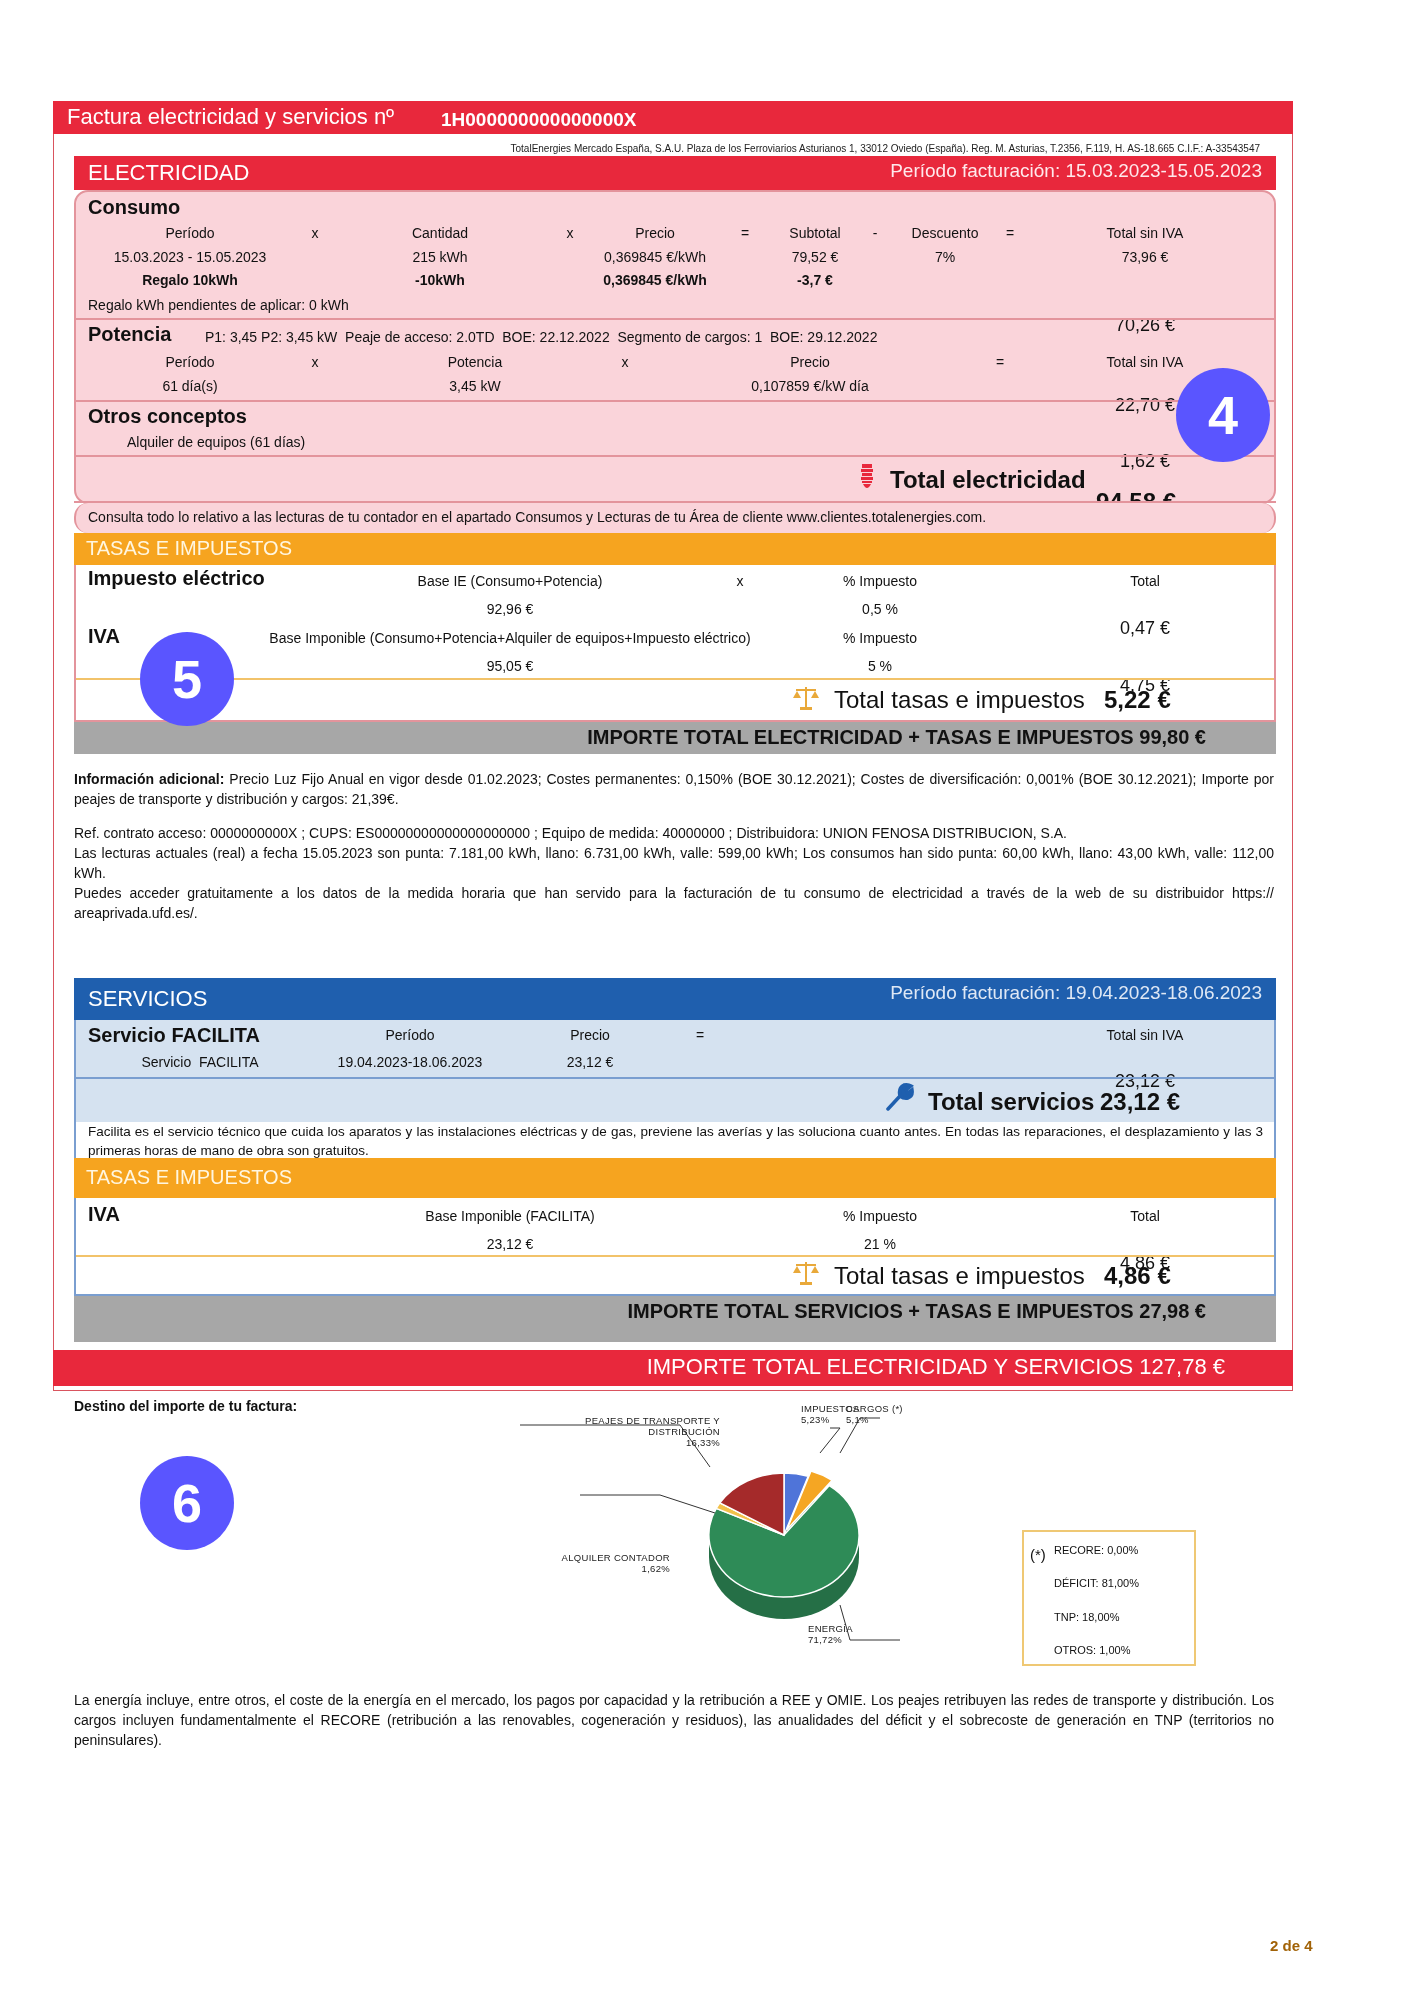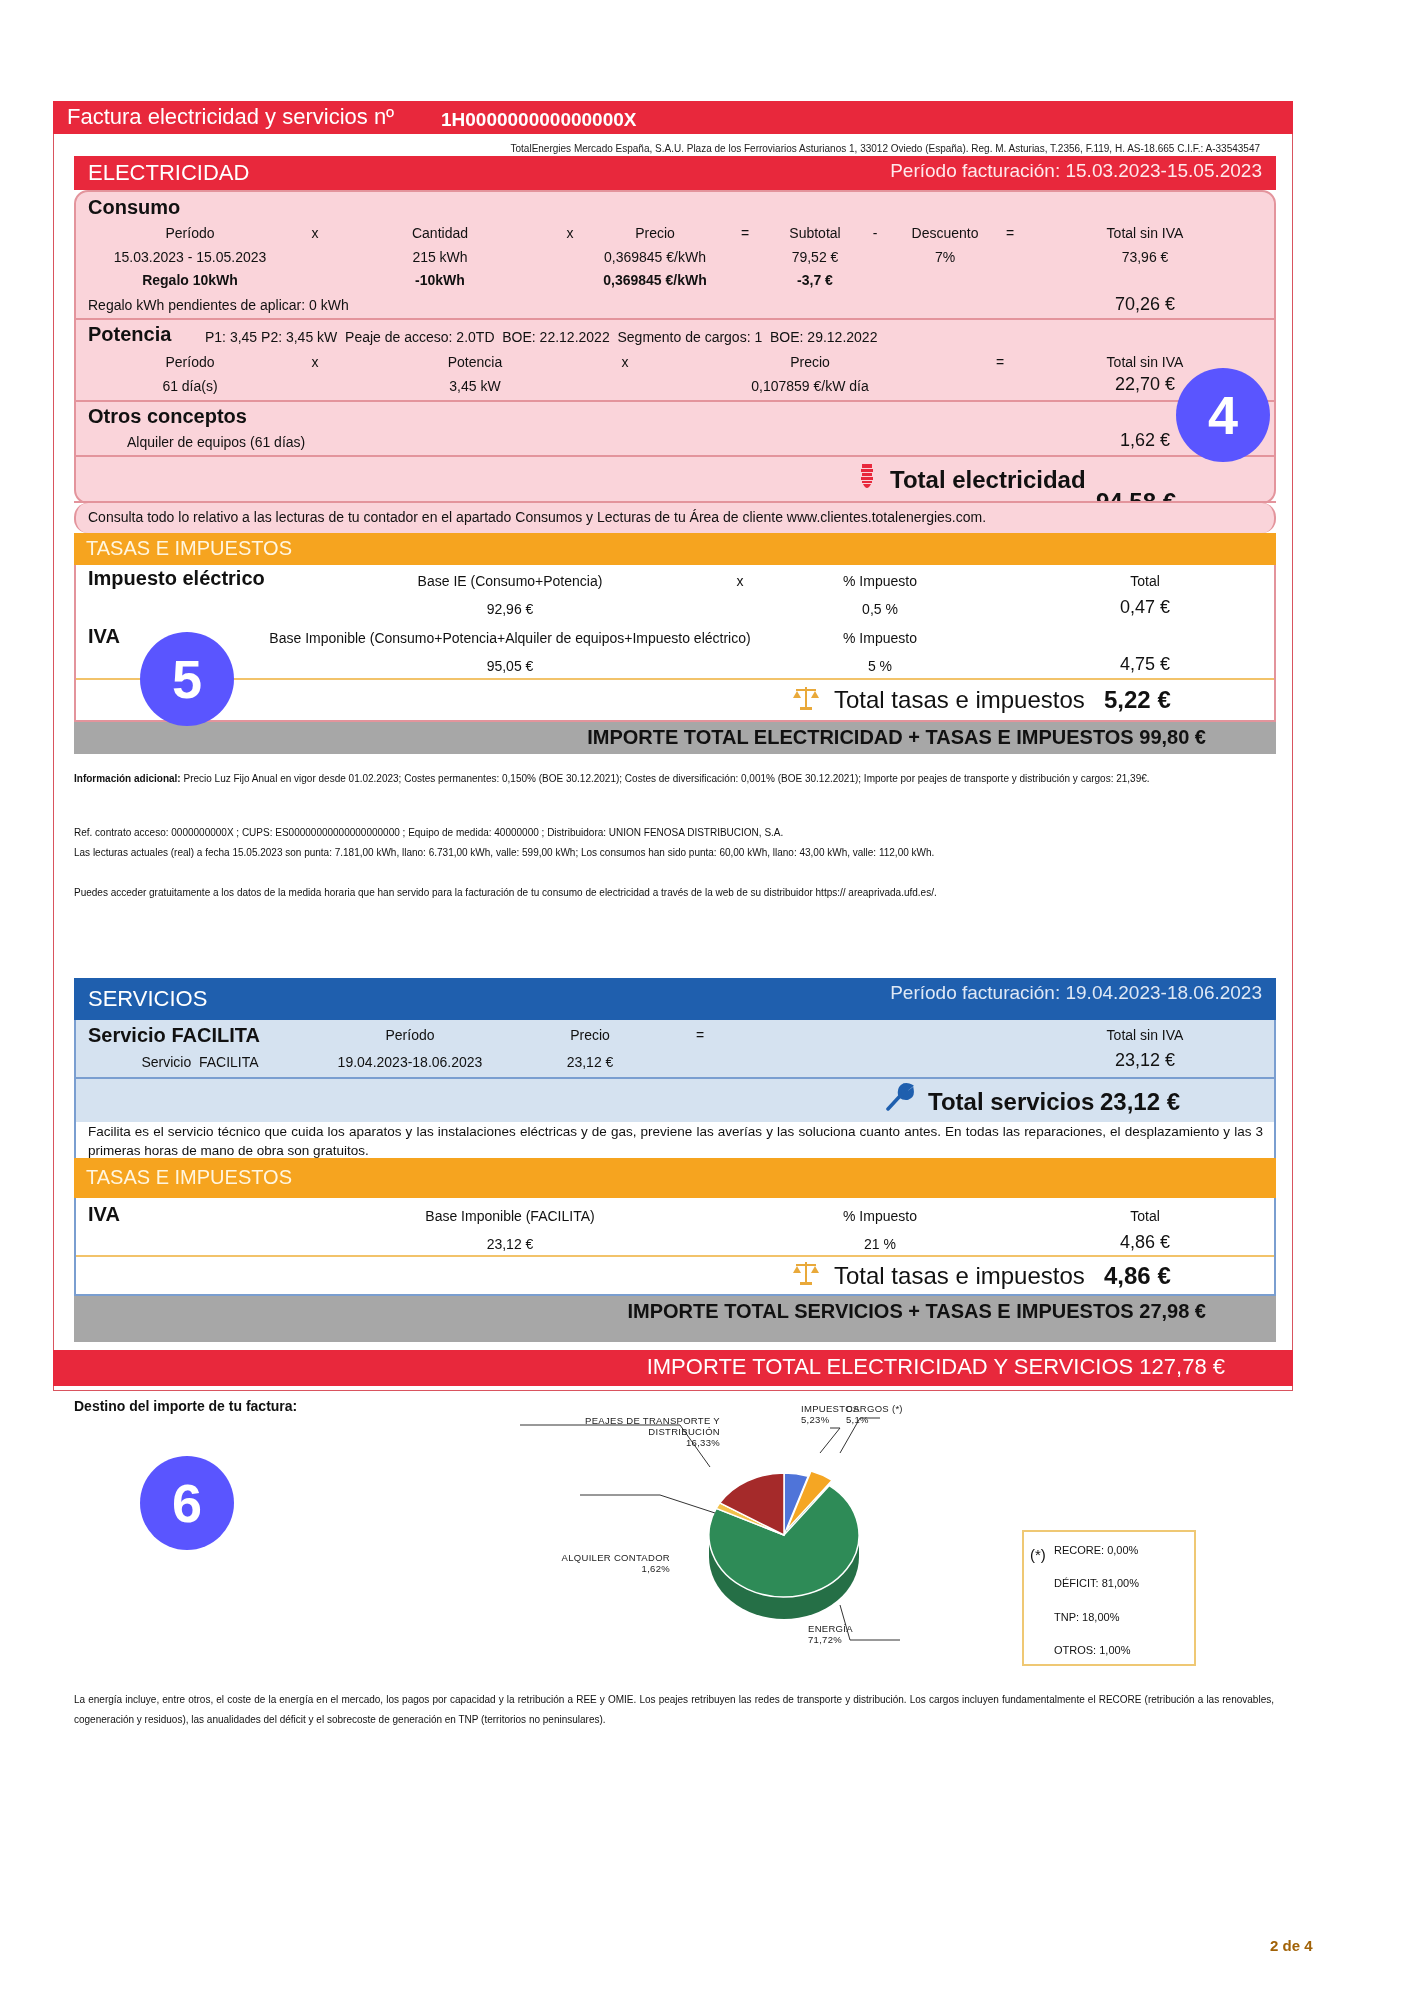--- a/index.html
+++ b/index.html
@@ -21,33 +21,33 @@
   .sec-title { left: 14px; top: 4px; font-size: 22px; }
   .sec-period { right: 14px; top: 4px; font-size: 19px; color: #ffe9ec; }
 
   .pink { background: #fad4da; border-radius: 14px; }
   .pink-border { border: 2px solid #e3949c; }
   .hr { height: 2px; background: #e3949c; }
   .blue-hr { height: 2px; background: #7a9ed0; }
   .orange-hr { height: 2px; background: #f2c36a; }
 
   .t13 { font-size: 14px; }
-  .t18 { font-size: 18px; }
+  .t18 { font-size: 18px; margin-top: 21px; }
   .b { font-weight: bold; }
   .h20 { font-size: 20px; font-weight: bold; }
 
   .grey-bar { background: #a7a7a7; color: #111; font-weight: bold; font-size: 20px; }
   .red-bar { background: #e8283c; color: #fff; font-size: 22px; }
   .orange-bar { background: #f6a41f; color: #fff6e0; font-size: 20px; }
   .blue-bar { background: #1f5fae; }
   .lightblue { background: #d5e2f0; }
 
   .badge { width: 94px; height: 94px; border-radius: 50%; background: #5a55ff; color: #fff; font-size: 54px; font-weight: bold; text-align: center; line-height: 94px; }
 
-  .para { font-size: 10px; line-height: 20px; color: #111; text-align: justify; }
+  .para { font-size: 14px; line-height: 20px; color: #111; text-align: justify; }
 
   #legend-box { left: 1022px; top: 1530px; width: 174px; height: 136px; border: 2px solid #efc874; }
   .pie-label { font-size: 9.5px; letter-spacing: 0.3px; color: #222; }
 </style>
 </head>
 <body>
 
 <div class="abs" id="outer"></div>
 <div class="abs" id="main-title-bar">
   <span class="abs" id="main-title">Factura electricidad y servicios nº</span>

